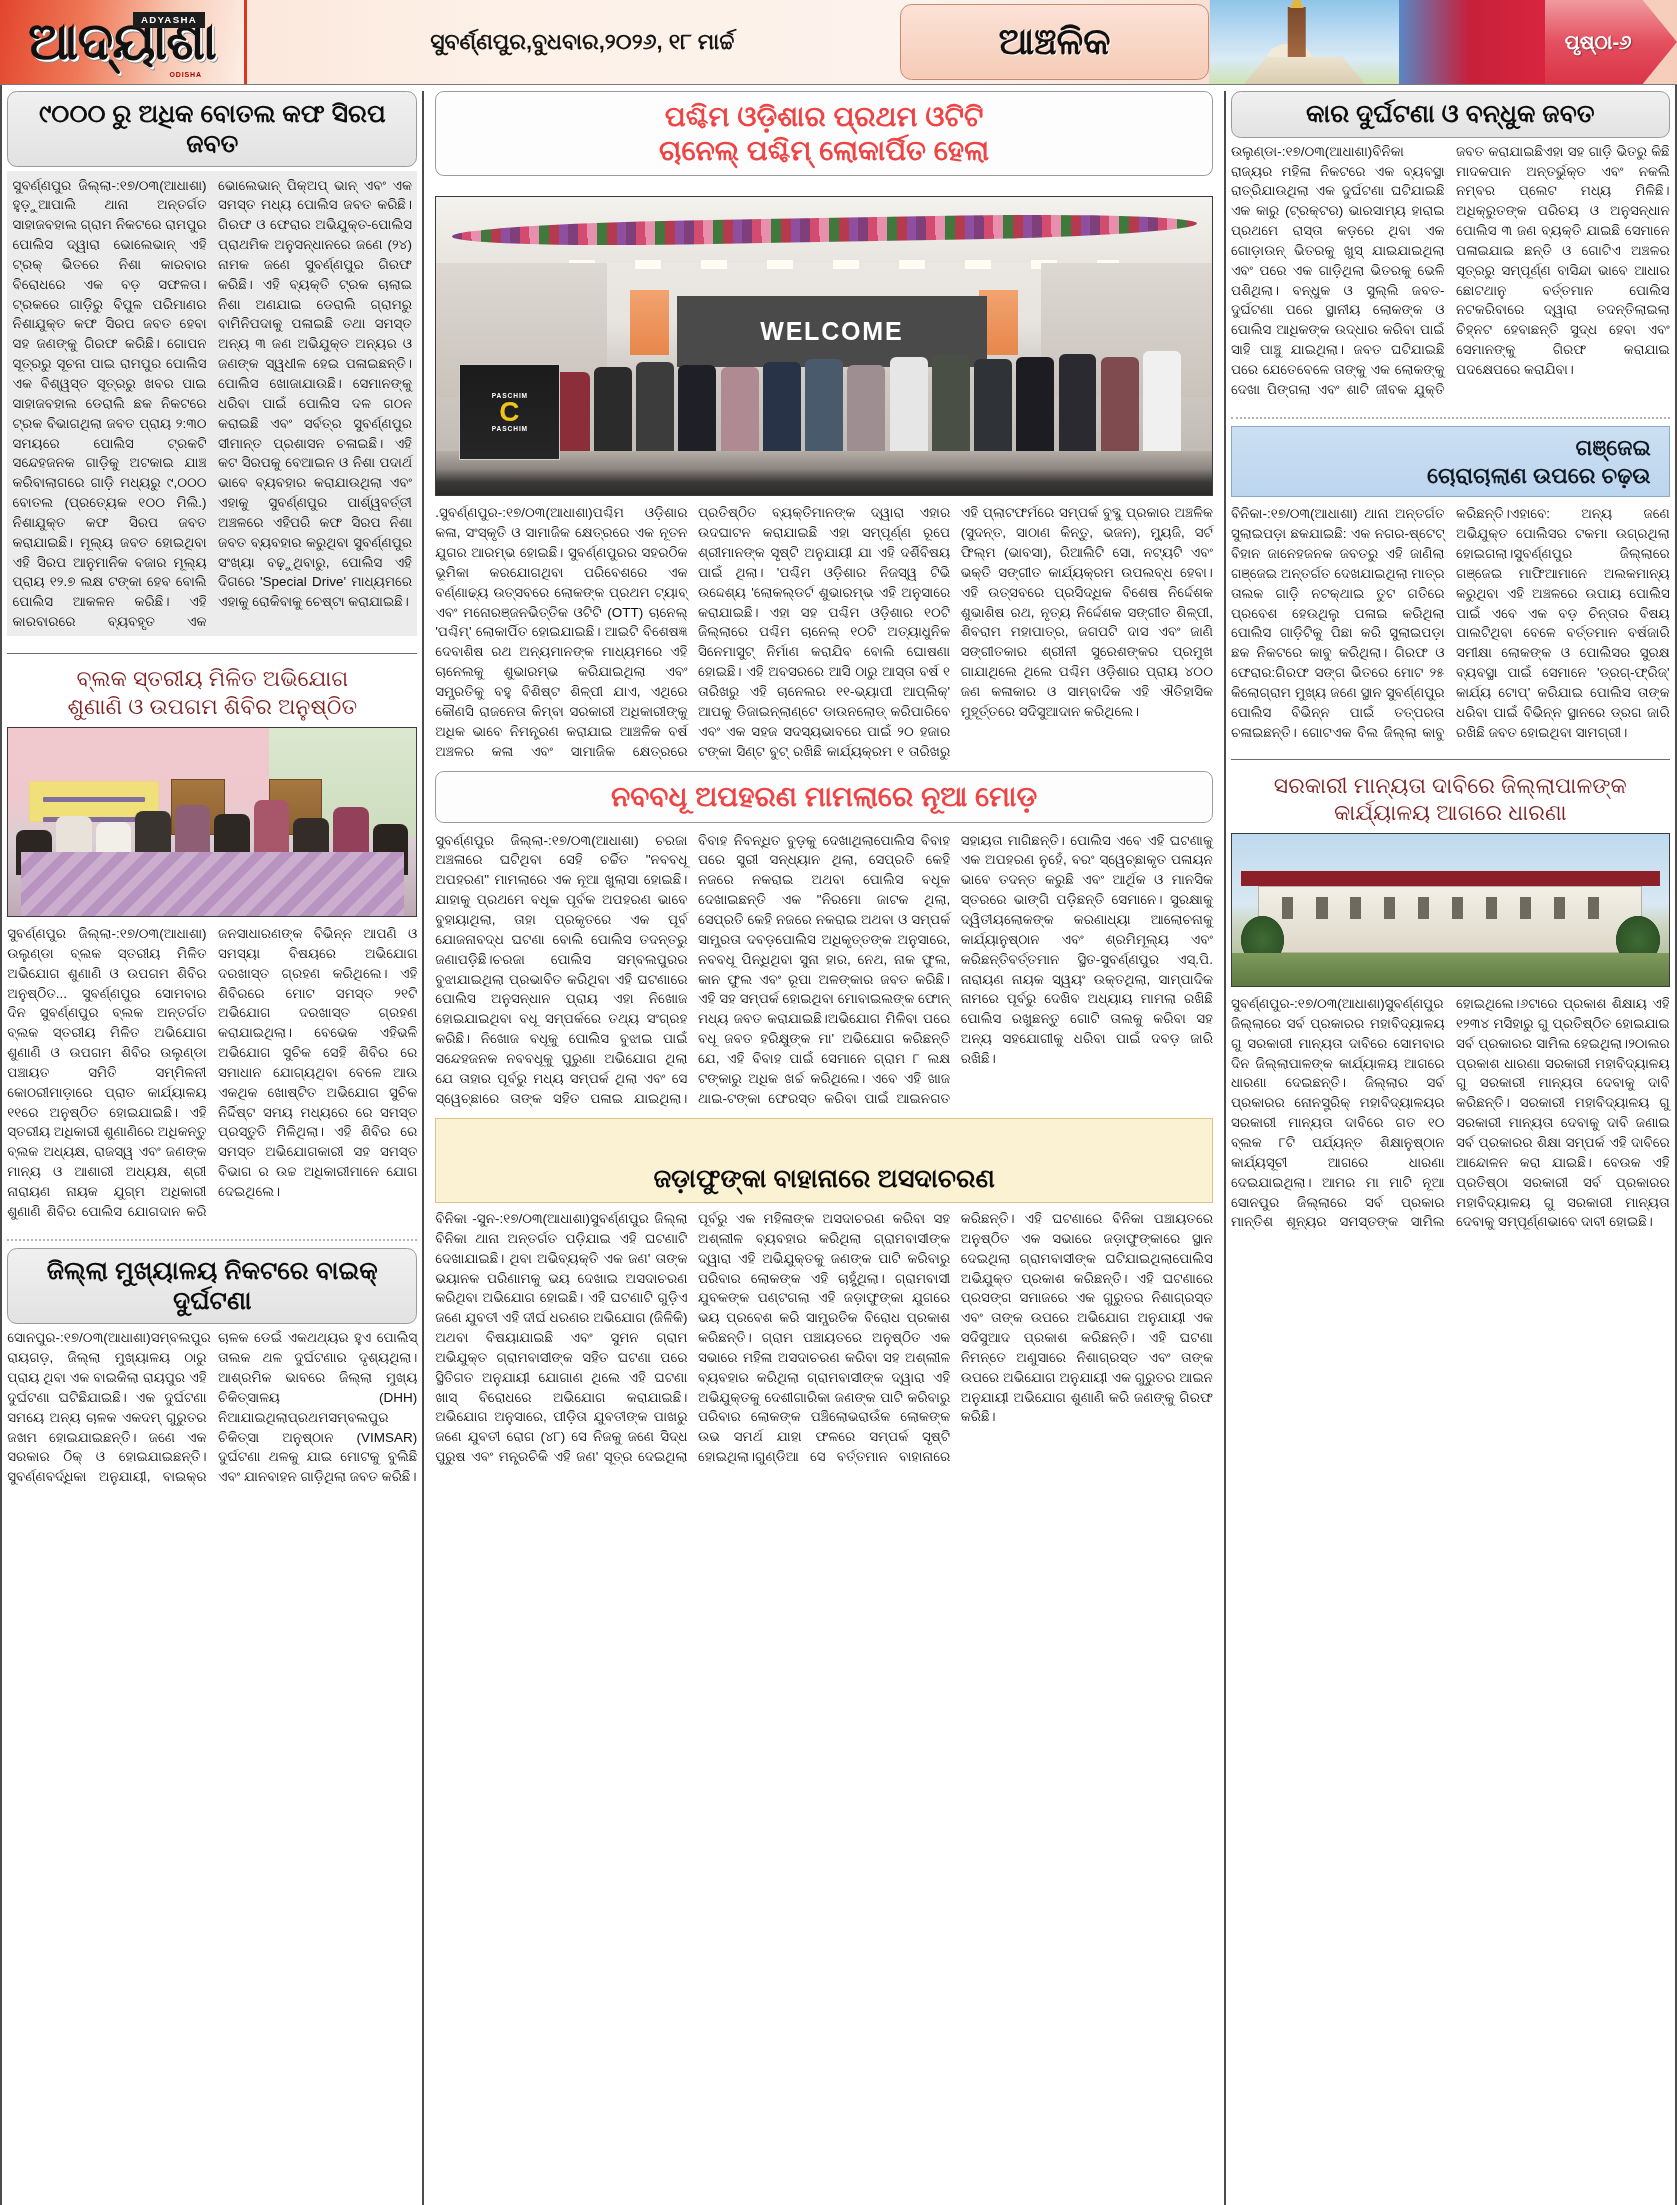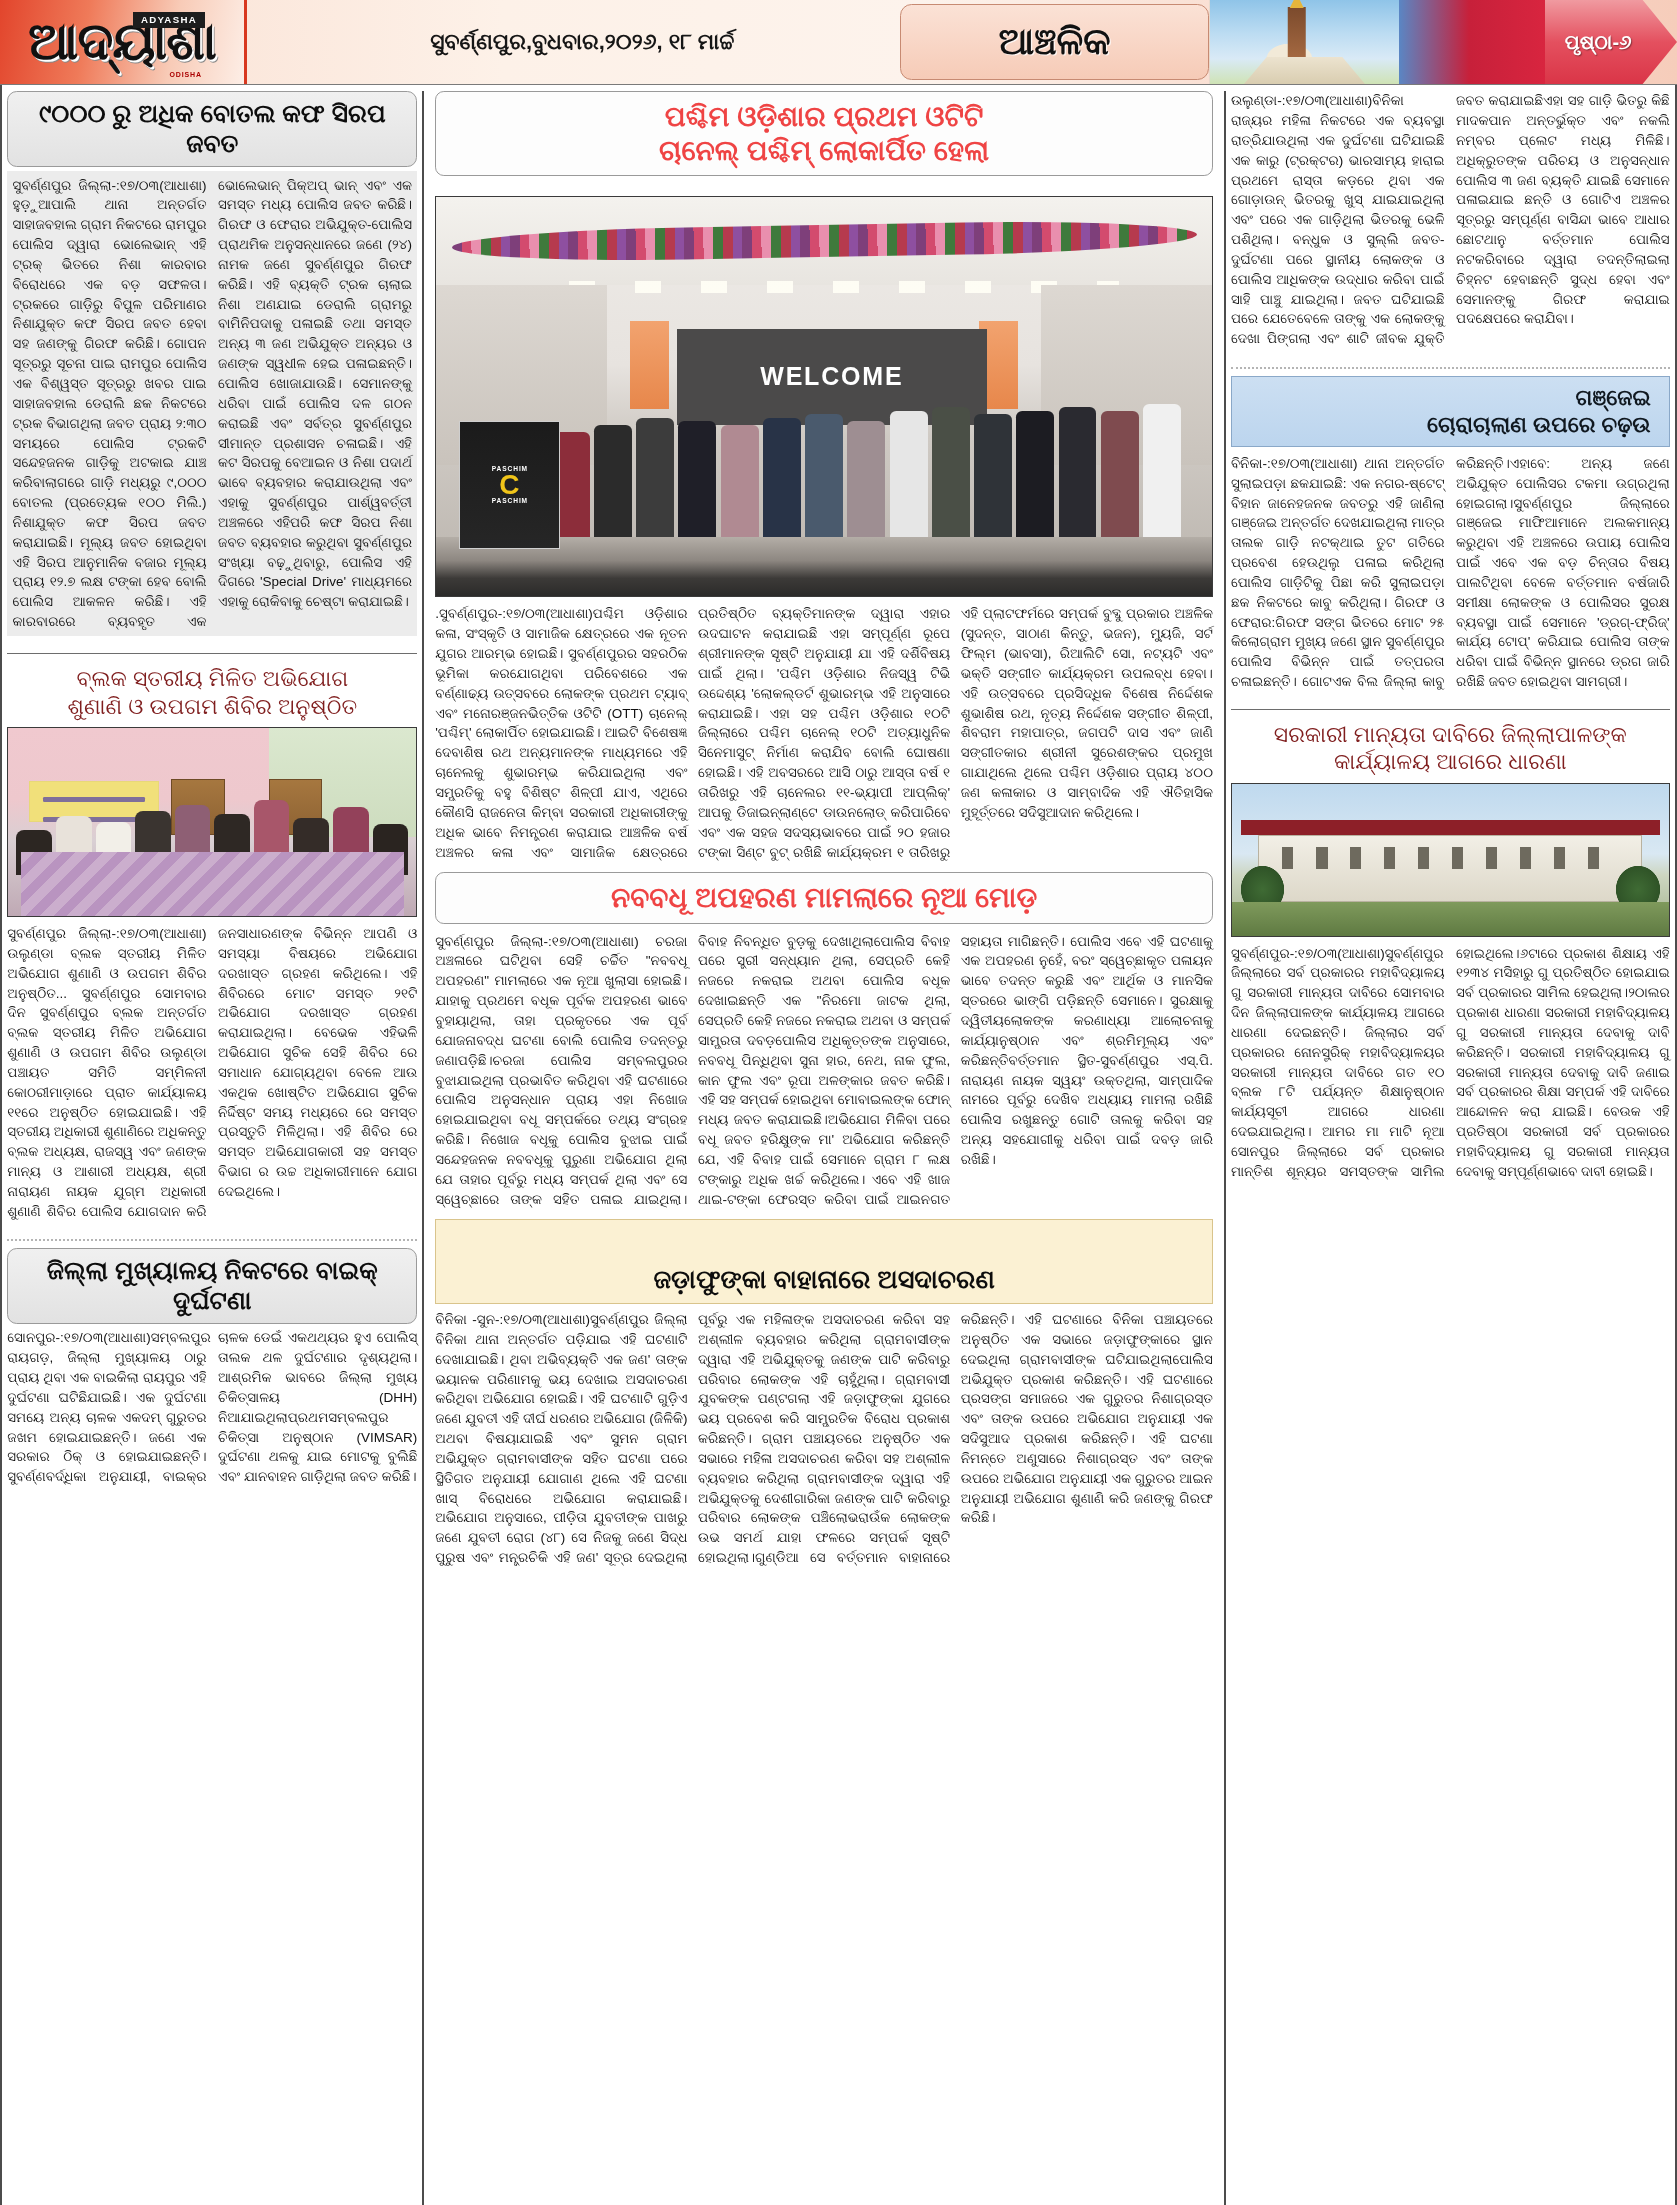--- a/index.html
+++ b/index.html
@@ -215,21 +215,21 @@
 
   
   .photo {
     width: 100%;
     border: 1.3px solid #3a3a3a;
     position: relative;
     overflow: hidden;
     margin-bottom: 7px;
     background: #cfcfcf;
   }
-  .photo.ratio-main { height: 401px; margin-top: 20px; }
+  .photo.ratio-main { height: 300px; margin-top: 20px; }
   .photo.ratio-small { height: 190px; }
   .photo.ratio-wide { height: 154px; }
 
   
   .ph-launch {
     position:absolute; inset:0;
     background: linear-gradient(180deg,#efece8 0%, #e7e3df 42%, #cfcac4 60%, #b9b3ac 100%);
   }
   .ph-launch .garland {
     position:absolute; top:7%; left:2%; width:96%; height:8%;
@@ -487,20 +487,23 @@
         <div class="body-copy cols3">ବିନିକା -ସୁନ-:୧୭/୦୩(ଆଧାଶା)ସୁବର୍ଣ୍ଣପୁର ଜିଲ୍ଲା ବିନିକା ଥାନା ଅନ୍ତର୍ଗତ ପଡ଼ିଯାଇ ଏହି ଘଟଣାଟି ଦେଖାଯାଇଛି। ଥିବା ଅଭିବ୍ୟକ୍ତି ଏକ ଜଣ' ତାଙ୍କ ଭୟାନକ ପରିଣାମକୁ ଭୟ ଦେଖାଇ ଅସଦାଚରଣ କରିଥିବା ଅଭିଯୋଗ ହୋଇଛି। ଏହି ଘଟଣାଟି ଗୁଡ଼ିଏ ଜଣେ ଯୁବତୀ ଏହି ଦୀର୍ଘ ଧରଣର ଅଭିଯୋଗ (ଜିଳିକି) ଅଥବା ବିଷୟାଯାଇଛି ଏବଂ ସୁମନ ଗ୍ରାମ ଅଭିଯୁକ୍ତ ଗ୍ରାମବାସୀଙ୍କ ସହିତ ଘଟଣା ପରେ ସ୍ଥିତିଗତ ଅନୁଯାୟୀ ଯୋଗାଣ ଥିଲେ ଏହି ଘଟଣା ଖାସ୍ ବିରୋଧରେ ଅଭିଯୋଗ କରାଯାଇଛି। ଅଭିଯୋଗ ଅନୁସାରେ, ପୀଡ଼ିତା ଯୁବତୀଙ୍କ ପାଖରୁ ଜଣେ ଯୁବତୀ ରୋଗ (୪୮) ସେ ନିଜକୁ ଜଣେ ସିଦ୍ଧ ପୁରୁଷ ଏବଂ ମନ୍ତ୍ରଚିକି ଏହି ଜଣ' ସୂତ୍ର ଦେଇଥିଲା ପୂର୍ବରୁ ଏକ ମହିଳାଙ୍କ ଅସଦାଚରଣ କରିବା ସହ ଅଶ୍ଲୀଳ ବ୍ୟବହାର କରିଥିଲା ଗ୍ରାମବାସୀଙ୍କ ଦ୍ୱାରା ଏହି ଅଭିଯୁକ୍ତକୁ ଜଣଙ୍କ ପାଟି କରିବାରୁ ପରିବାର ଲୋକଙ୍କ ଏହି ଚାହୁଁଥିଲା। ଗ୍ରାମବାସୀ ଯୁବକଙ୍କ ପଣ୍ଟଗଲା ଏହି ଜଡ଼ାଫୁଙ୍କା ଯୁଗରେ ଭୟ ପ୍ରବେଶ କରି ସାମ୍ପ୍ରତିକ ବିରୋଧ ପ୍ରକାଶ କରିଛନ୍ତି। ଗ୍ରାମ ପଞ୍ଚାୟତରେ ଅନୁଷ୍ଠିତ ଏକ ସଭାରେ ମହିଳା ଅସଦାଚରଣ କରିବା ସହ ଅଶ୍ଲୀଳ ବ୍ୟବହାର କରିଥିଲା ଗ୍ରାମବାସୀଙ୍କ ଦ୍ୱାରା ଏହି ଅଭିଯୁକ୍ତକୁ ଦେଶୀଗାରିକା ଜଣଙ୍କ ପାଟି କରିବାରୁ ପରିବାର ଲୋକଙ୍କ ପଞ୍ଚିଲୋଭରାଉଁକ ଲୋକଙ୍କ ଉଭ ସମର୍ଥ ଯାହା ଫଳରେ ସମ୍ପର୍କ ସୃଷ୍ଟି ହୋଇଥିଲା।ଗୁଣ୍ଡିଆ ସେ ବର୍ତ୍ତମାନ ବାହାନାରେ କରିଛନ୍ତି। ଏହି ଘଟଣାରେ ବିନିକା ପଞ୍ଚାୟତରେ ଅନୁଷ୍ଠିତ ଏକ ସଭାରେ ଜଡ଼ାଫୁଙ୍କାରେ ସ୍ଥାନ ଦେଇଥିଲା ଗ୍ରାମବାସୀଙ୍କ ଘଟିଯାଇଥିଲାପୋଲିସ ଅଭିଯୁକ୍ତ ପ୍ରକାଶ କରିଛନ୍ତି। ଏହି ଘଟଣାରେ ପ୍ରସଙ୍ଗ ସମାଜରେ ଏକ ଗୁରୁତର ନିଶାଗ୍ରସ୍ତ ଏବଂ ତାଙ୍କ ଉପରେ ଅଭିଯୋଗ ଅନୁଯାୟୀ ଏକ ସଦିସୁଆଦ ପ୍ରକାଶ କରିଛନ୍ତି। ଏହି ଘଟଣା ନିମନ୍ତେ ଅଣୁସାରେ ନିଶାଗ୍ରସ୍ତ ଏବଂ ତାଙ୍କ ଉପରେ ଅଭିଯୋଗ ଅନୁଯାୟୀ ଏକ ଗୁରୁତର ଆଇନ ଅନୁଯାୟୀ ଅଭିଯୋଗ ଶୁଣାଣି କରି ଜଣଙ୍କୁ ଗିରଫ କରିଛି।</div>
       </div>
 
     </div>
 
     <div class="vrule"></div>
 
     <div class="col col-right">
 
       <div class="art">
+        <div class="hl-box">
+          <div class="hl">କାର ଦୁର୍ଘଟଣା ଓ ବନ୍ଧୁକ ଜବତ</div>
+        </div>
         <div class="body-copy cols2">ଉଲୁଣ୍ଡା-:୧୭/୦୩(ଆଧାଶା)ବିନିକା ରାଜ୍ୟର ମହିଳା ନିକଟରେ ଏକ ବ୍ୟବସ୍ଥା ରାତ୍ରିଯାଉଥିଲା ଏକ ଦୁର୍ଘଟଣା ଘଟିଯାଇଛି ଏକ କାରୁ (ଟ୍ରକ୍ଟର) ଭାରସାମ୍ୟ ହାରାଇ ପ୍ରଥମେ ରାସ୍ତା କଡ଼ରେ ଥିବା ଏକ ଗୋଡ଼ାଉନ୍ ଭିତରକୁ ଖୁସ୍ ଯାଇଯାଇଥିଲା ଏବଂ ପରେ ଏକ ଗାଡ଼ିଥିଲା ଭିତରକୁ ଭେଳି ପଶିଥିଲା। ବନ୍ଧୁକ ଓ ସୁଲ୍ଲି ଜବତ-ଦୁର୍ଘଟଣା ପରେ ସ୍ଥାନୀୟ ଲୋକଙ୍କ ଓ ପୋଲିସ ଆଧିକଙ୍କ ଉଦ୍ଧାର କରିବା ପାଇଁ ସାହି ପାଞ୍ଚୁ ଯାଇଥିଲା। ଜବତ ଘଟିଯାଇଛି ପରେ ଯେତେବେଳେ ତାଙ୍କୁ ଏକ ଲୋକଙ୍କୁ ଦେଖା ପିଙ୍ଗଲା ଏବଂ ଶାଟି ଜୀବକ ଯୁକ୍ତି ଜବତ କରାଯାଇଛିଏହା ସହ ଗାଡ଼ି ଭିତରୁ କିଛି ମାଦକପାନ ଅନ୍ତର୍ଭୁକ୍ତ ଏବଂ ନକଲି ନମ୍ବର ପ୍ଲେଟ ମଧ୍ୟ ମିଳିଛି। ଅଧିକ୍ରୁତଙ୍କ ପରିଚୟ ଓ ଅନୁସନ୍ଧାନ ପୋଲିସ ୩ ଜଣ ବ୍ୟକ୍ତି ଯାଇଛି ସେମାନେ ପଳାଇଯାଇ ଛନ୍ତି ଓ ଗୋଟିଏ ଅଞ୍ଚଳର ସୂତ୍ରରୁ ସମ୍ପୂର୍ଣ୍ଣ ବାସିନ୍ଦା ଭାବେ ଆଧାର ଛୋଟଥାନୁ ବର୍ତ୍ତମାନ ପୋଲିସ ନଟକରିବାରେ ଦ୍ୱାରା ତଦନ୍ତିଲାଇଲା ଚିହ୍ନଟ ହେବାଛନ୍ତି ସୁଦ୍ଧ ହେବା ଏବଂ ସେମାନଙ୍କୁ ଗିରଫ କରାଯାଇ ପଦକ୍ଷେପରେ କରାଯିବା।</div>
       </div>
 
       <div class="dotted-sep"></div>
 
       <div class="art">
         <div class="hl-blue">
           <div class="hl">ଗଞ୍ଜେଇ</div>
           <div class="hl">ଚୋରାଚାଲାଣ ଉପରେ ଚଢ଼ଉ</div>
         </div>

